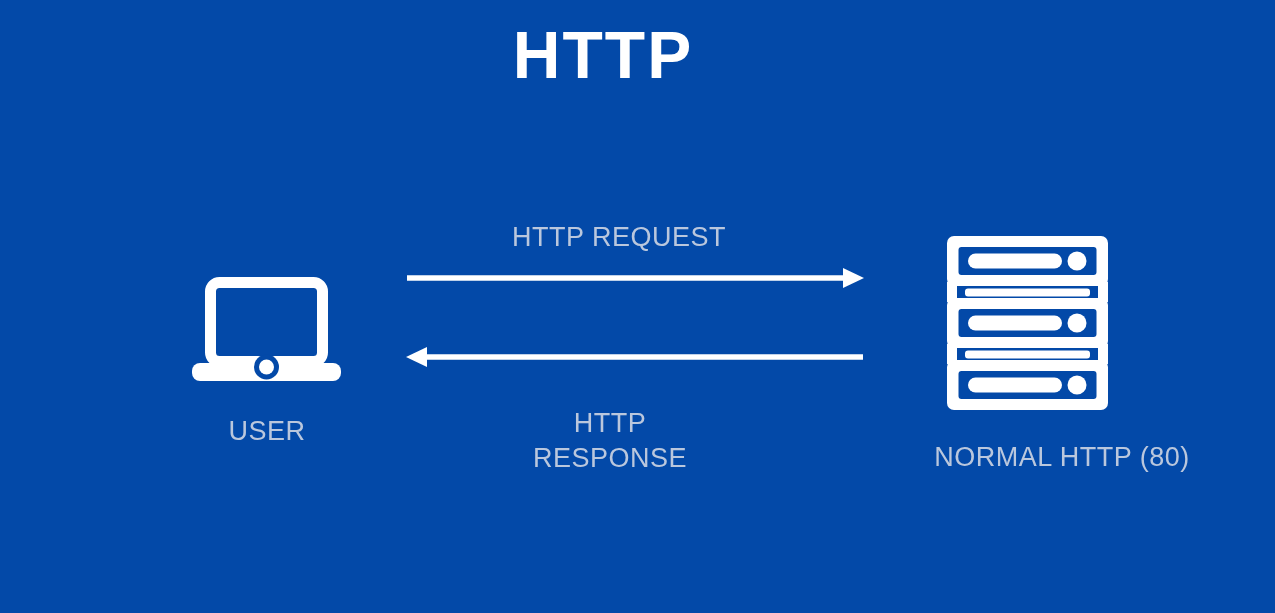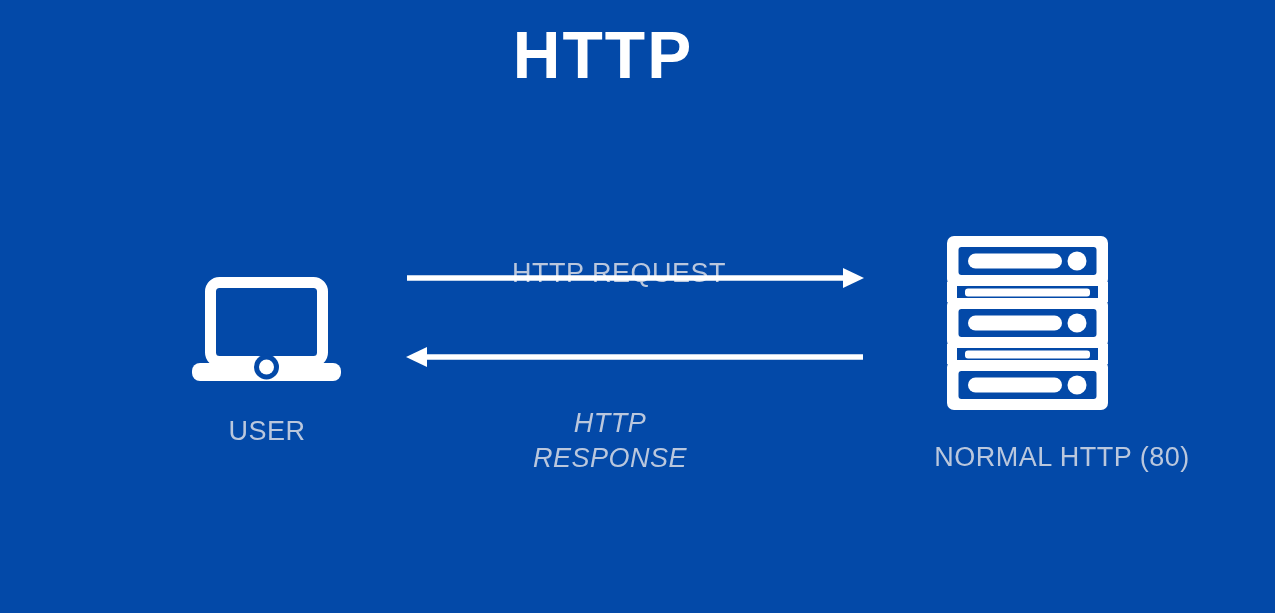--- a/index.html
+++ b/index.html
@@ -91,27 +91,27 @@
     <rect x="18" y="114.5" width="125" height="8" rx="3" class="f-white"></rect>
 
     <rect x="0" y="124" width="161" height="50" rx="7" class="f-white"></rect>
     <rect x="11.5" y="135" width="138" height="28" rx="3" class="f-bg"></rect>
     <rect x="21" y="141.5" width="94" height="15" rx="7.5" class="f-white"></rect>
     <circle cx="130" cy="149" r="9.5" class="f-white"></circle>
   </svg>
 
   <div class="label" style="left:1062px; top:440px;text-align:right;">NORMAL HTTP (80)</div>
 
-  <div class="label" style="left:619px; top:220px;margin-top:36px;">HTTP REQUEST</div>
+  <div class="label" style="left:619px; top:220px;">HTTP REQUEST</div>
 
   <svg class="arrow-svg" style="left:405px; top:265px;" width="460" height="26" viewBox="0 0 460 26" aria-hidden="true">
     <line x1="2" y1="13" x2="441" y2="13" class="s-white" stroke-width="5.5"></line>
     <polygon points="438,3 459,13 438,23" class="f-white"></polygon>
   </svg>
 
   <svg class="arrow-svg" style="left:405px; top:344px;" width="460" height="26" viewBox="0 0 460 26" aria-hidden="true">
     <line x1="19" y1="13" x2="458" y2="13" class="s-white" stroke-width="5.5"></line>
     <polygon points="22,3 1,13 22,23" class="f-white"></polygon>
   </svg>
 
-  <div class="label wrap" style="left:610px; top:406px;font-style:italic;">HTTP RESPONSE</div>
+  <div class="label wrap" style="left:610px; top:406px;">HTTP RESPONSE</div>
 
 </div>
 
 </body></html>

